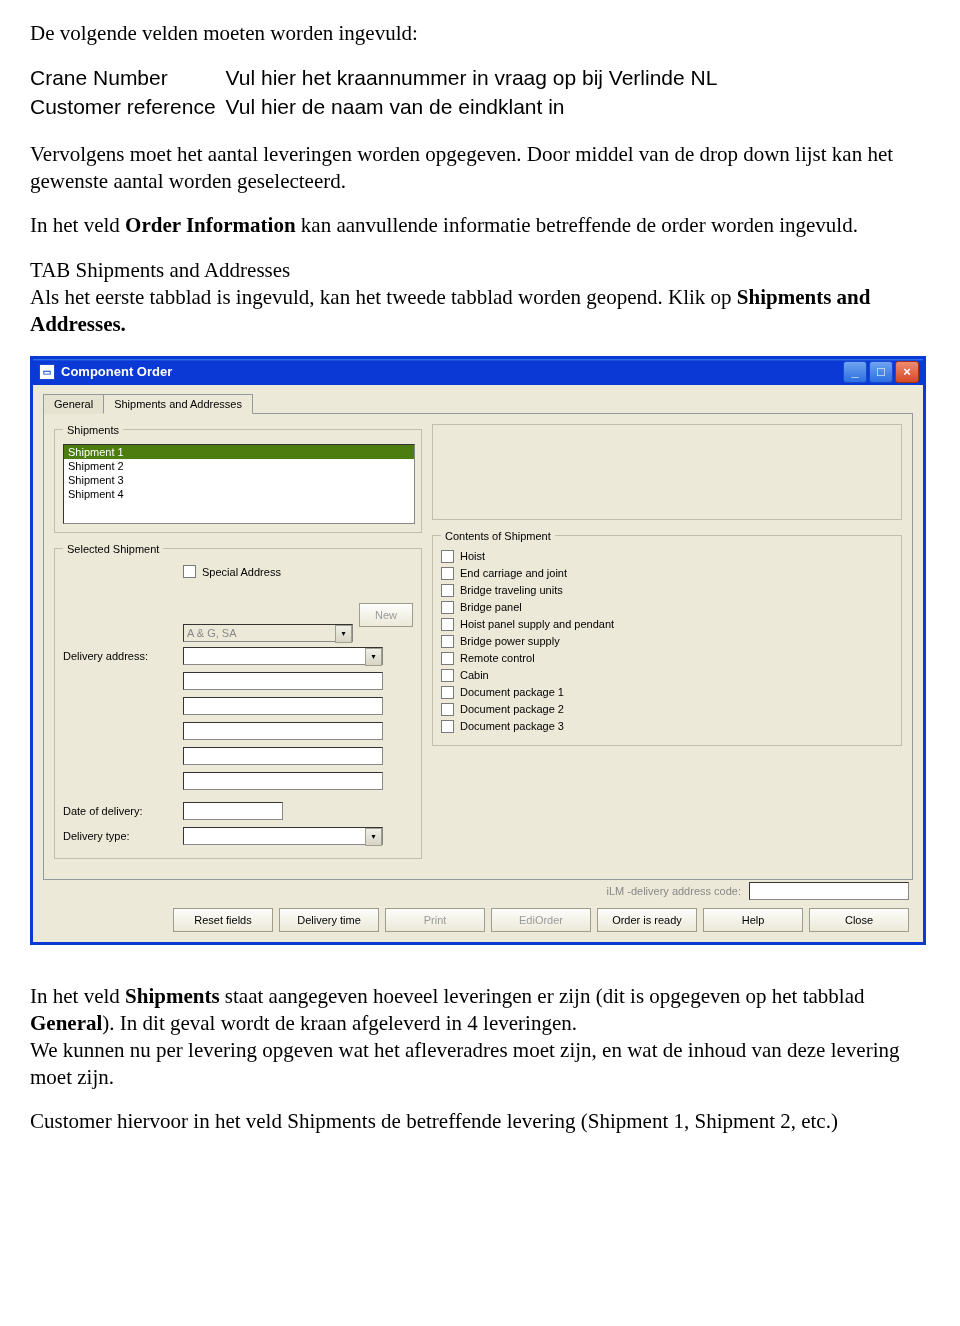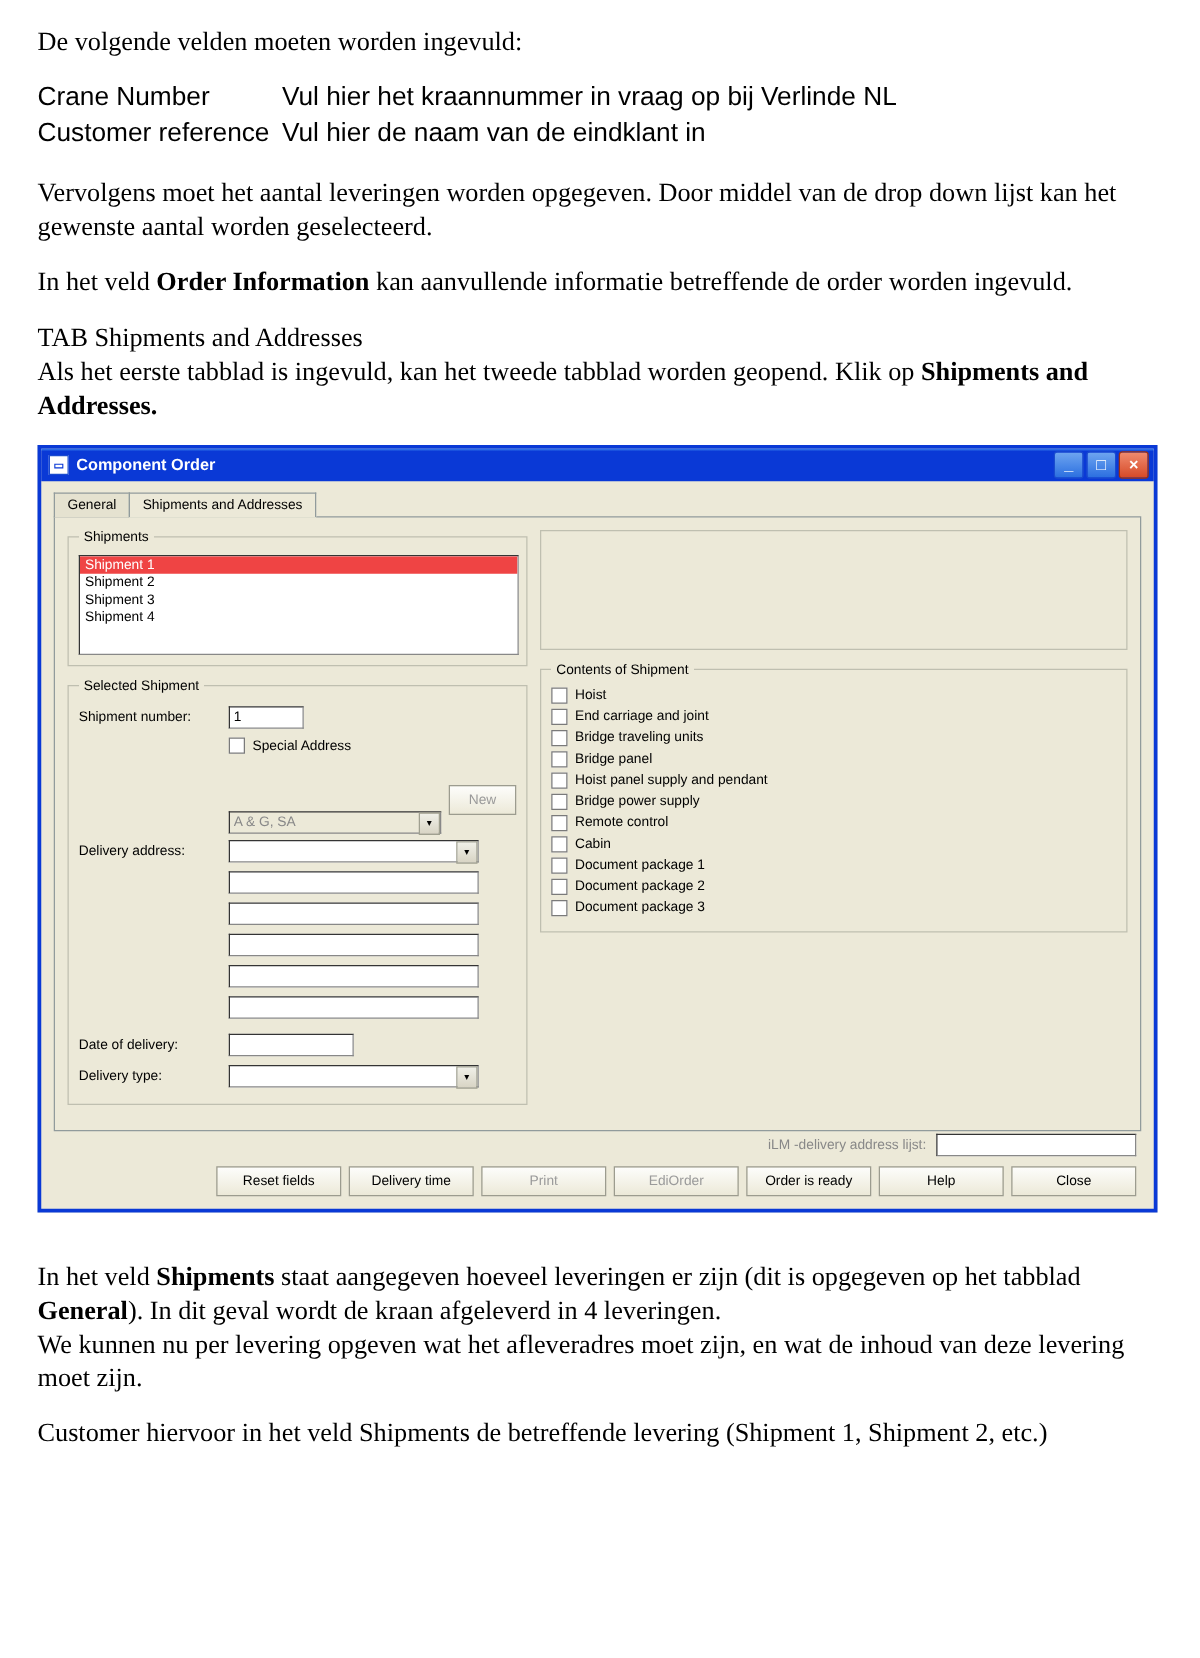--- a/index.html
+++ b/index.html
@@ -23,21 +23,21 @@
   .tab.inactive { background:#e5e2d0; }
   .tabpanel { border:1px solid #919b9c; padding:10px; background:#ece9d8; display:flex; gap:10px; }
 
   fieldset.group { border:1px solid #bfbfb0; padding:8px; margin:0 0 10px 0; }
   fieldset.group legend { font-size:11px; padding:0 4px; }
   .leftcol { flex:0 0 365px; }
   .rightcol { flex:1; }
 
   .listbox { width:100%; height:78px; background:#fff; border:1px inset #888; overflow:auto; font-size:11px; }
   .listbox .item { padding:1px 4px; white-space:nowrap; }
-  .listbox .item.selected { background:#ef4444; color:#fff; }
+  .listbox .item.selected { background:#4d7c0f; color:#fff; }
 
   .formrow { min-height:22px; display:flex; align-items:center; margin-bottom:3px; }
   .formrow .lbl { width:120px; font-size:11px; }
   .txt { height:18px; background:#fff; border:1px inset #888; font-size:11px; padding:0 3px; box-sizing:border-box; }
   .txt.w60  { width:60px; }
   .txt.w170 { width:170px; }
   .txt.w200 { width:200px; }
   .txt.disabled { background:#ece9d8; color:#888; }
   .combo { position:relative; }
   .combo .arrow { position:absolute; right:1px; top:1px; width:15px; height:16px; background:linear-gradient(#f0f0e8,#d8d4c4); border:1px solid #a0a090; display:flex; align-items:center; justify-content:center; font-size:8px; }
@@ -108,24 +108,20 @@
             <div class="item selected">Shipment 1</div>
             <div class="item">Shipment 2</div>
             <div class="item">Shipment 3</div>
             <div class="item">Shipment 4</div>
           </div>
         </fieldset>
 
         <fieldset class="group">
           <legend>Selected Shipment</legend>
 
-          <div class="formrow">
-            <span class="lbl">Shipment number:</span>
-            <input class="txt w60" value="1" style="">
-          </div>
 
           <div class="formrow" style="padding-left:120px;">
             <div class="chk">
               <div class="chkbox"></div>
               <span>Special Address</span>
             </div>
           </div>
 
           <div class="formrow" style="padding-left:120px;">
             <div class="combo" style="width:170px;margin-top:36px;">
@@ -220,21 +216,21 @@
             </div>
           <div class="chk">
               <div class="chkbox"></div>
               <span>Document package 3</span>
             </div>
         </fieldset>
       </div>
     </div>
 
     <div class="ilm-row">
-      <span class="lbl">iLM -delivery address lijst:</span>
+      <span class="lbl">iLM -delivery address code:</span>
       <input class="txt" style="width: 160px;">
     </div>
 
     <div class="btnbar">
       <div class="btn">Reset fields</div>
       <div class="btn">Delivery time</div>
       <div class="btn disabled">Print</div>
       <div class="btn disabled">EdiOrder</div>
       <div class="btn">Order is ready</div>
       <div class="btn">Help</div>

